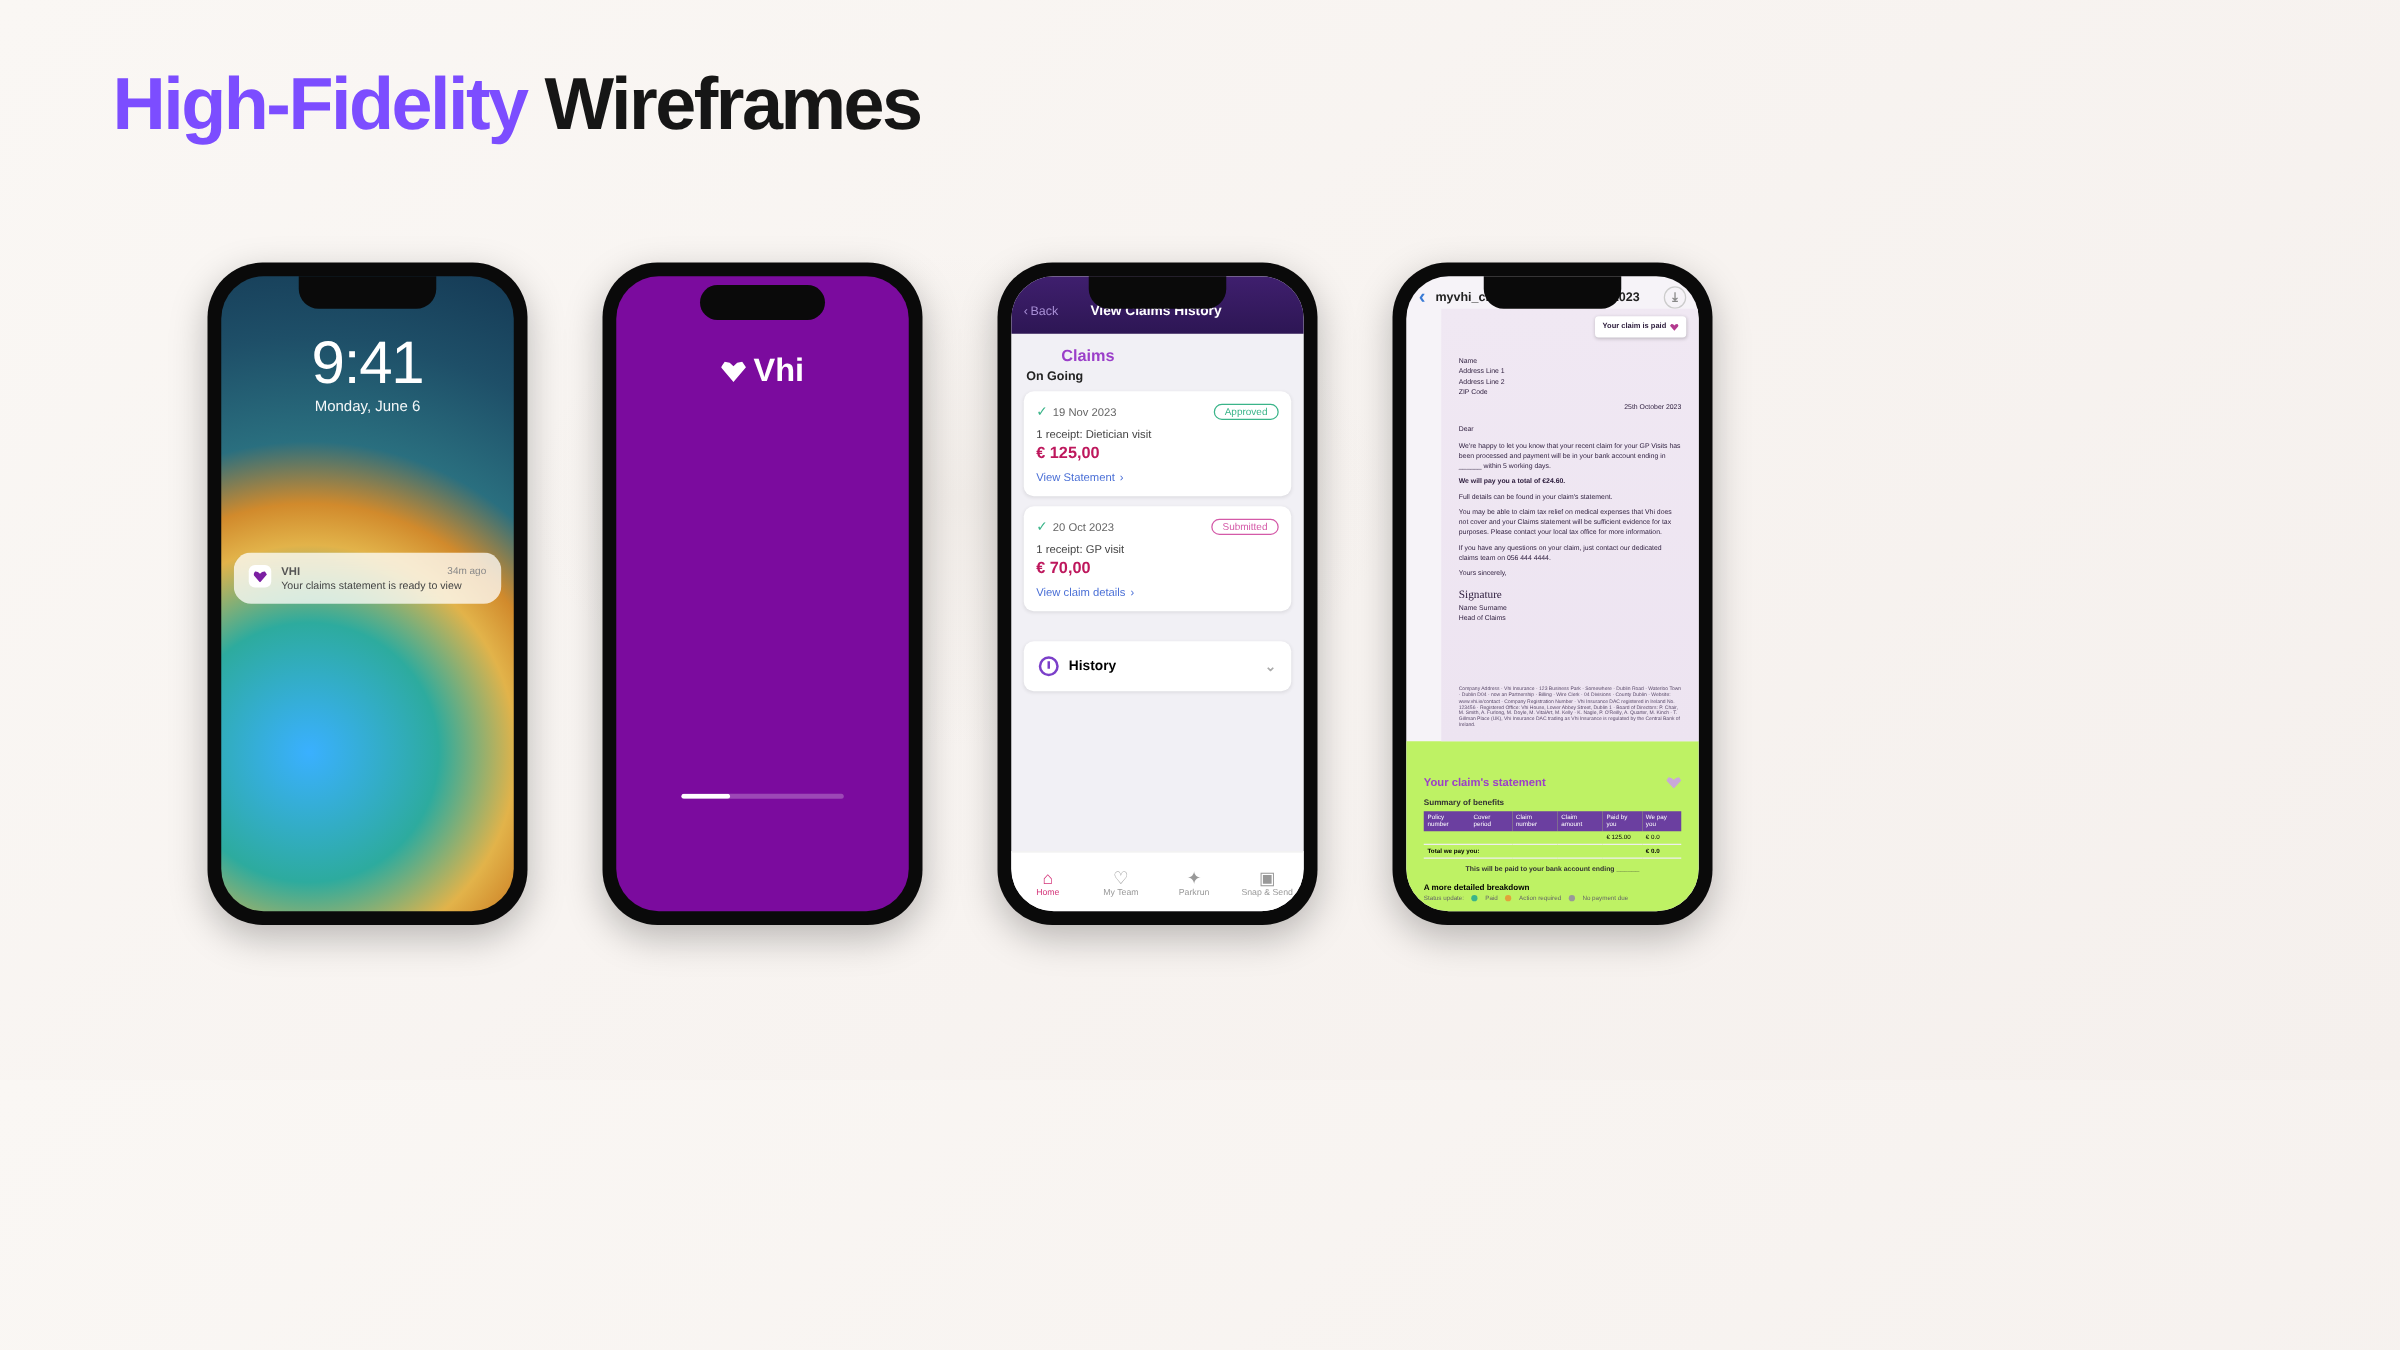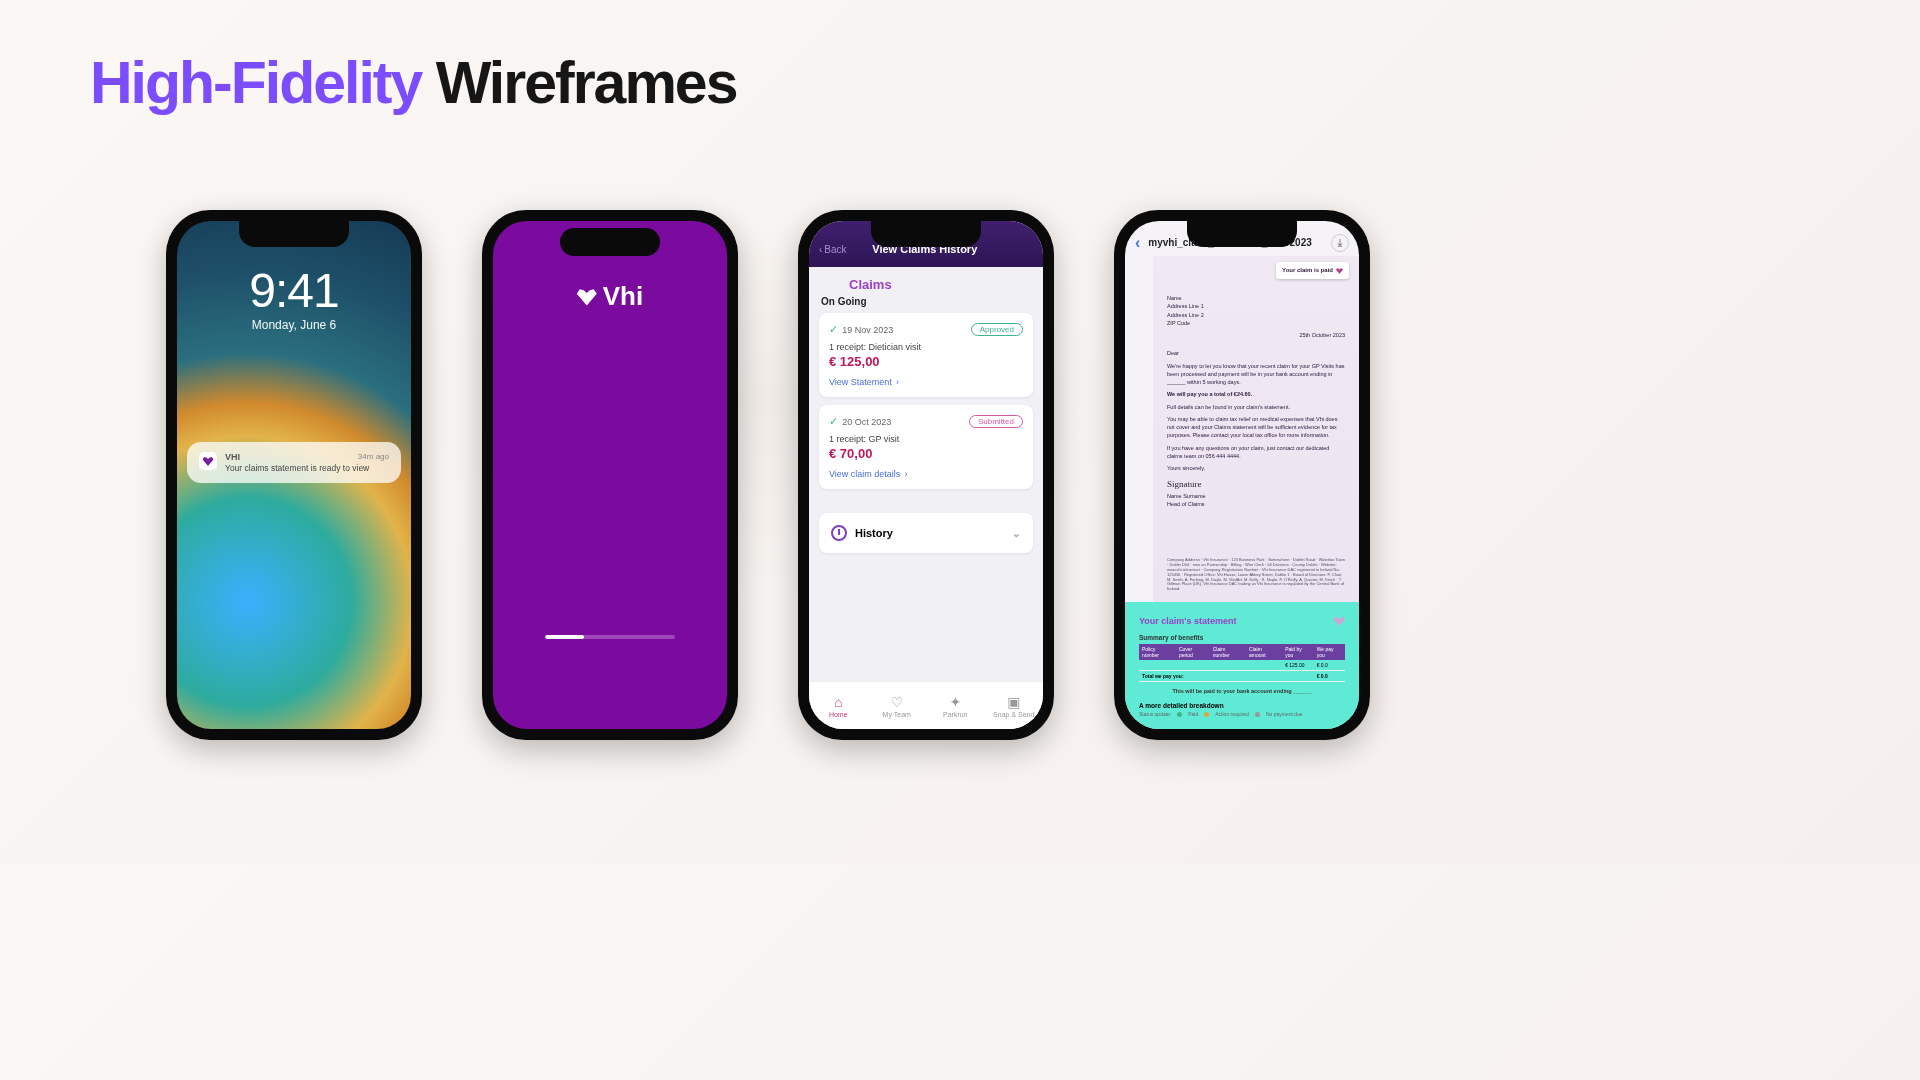--- a/index.html
+++ b/index.html
@@ -116,21 +116,21 @@
 .p4 .docbar .backchev{ color:#3a7bd5; font-size:16px; }
 .p4 .docbar .dl { margin-left:auto; width:18px; height:18px; border:1px solid #ccc; border-radius:9px; display:flex; align-items:center; justify-content:center; color:#888; font-size:10px;}
 .p4 .letter { flex:1; background:linear-gradient(#f0e8f3,#ede4f1); padding:10px 14px; position:relative; font-size:5.5px; color:#2a1a3a; line-height:1.5;margin-left:28px; }
 .p4 .tag { position:absolute; top:6px; right:10px; background:#fff; border-radius:3px; padding:4px 6px; font-size:6px; font-weight:700; box-shadow:0 1px 3px rgba(0,0,0,.2); display:flex; align-items:center; gap:3px;}
 .p4 .tag .mini-heart{ width:7px;height:6px;background:#b33a8e;clip-path:polygon(50% 100%,0 35%,15% 10%,35% 15%,50% 30%,65% 15%,85% 10%,100% 35%);}
 .p4 .addr { margin-top:28px; }
 .p4 .ldate { text-align:right; margin-top:4px; }
 .p4 .bold { font-weight:700; }
 .p4 .sig { font-family:cursive; font-size:9px; margin-top:6px; }
 .p4 .foot { font-size:4px; color:#5a4a6a; margin-top:50px; line-height:1.2; }
-.p4 .stmt { background:#5eead4; padding:14px 14px 12px; }
+.p4 .stmt { background:#bef264; padding:28px 14px 12px; }
 .p4 .stmt .h { color:#9b3fc9; font-size:9px; font-weight:600; display:flex; justify-content:space-between; align-items:center;}
 .p4 .stmt .h .mini-heart{ width:12px;height:10px;background:#c9a8d8;clip-path:polygon(50% 100%,0 35%,15% 10%,35% 15%,50% 30%,65% 15%,85% 10%,100% 35%);}
 .p4 .stmt .sub { font-size:6.5px; font-weight:700; margin-top:8px; color:#333;}
 .p4 .stmt table { width:100%; font-size:5px; border-collapse:collapse; margin-top:3px;}
 .p4 .stmt th { background:#6b3fa0; color:#fff; text-align:left; padding:2px 3px; font-weight:400;}
 .p4 .stmt td { padding:2px 3px; border-bottom:1px solid #eee;}
 .p4 .stmt .total td { font-weight:700; }
 .p4 .stmt .note { text-align:center; font-size:5.5px; font-weight:700; margin-top:6px; color:#333;}
 .p4 .stmt .bh { font-size:6.5px; font-weight:700; margin-top:8px;}
 .p4 .stmt .legend { font-size:5px; color:#666; margin-top:2px; display:flex; gap:6px; align-items:center;}

